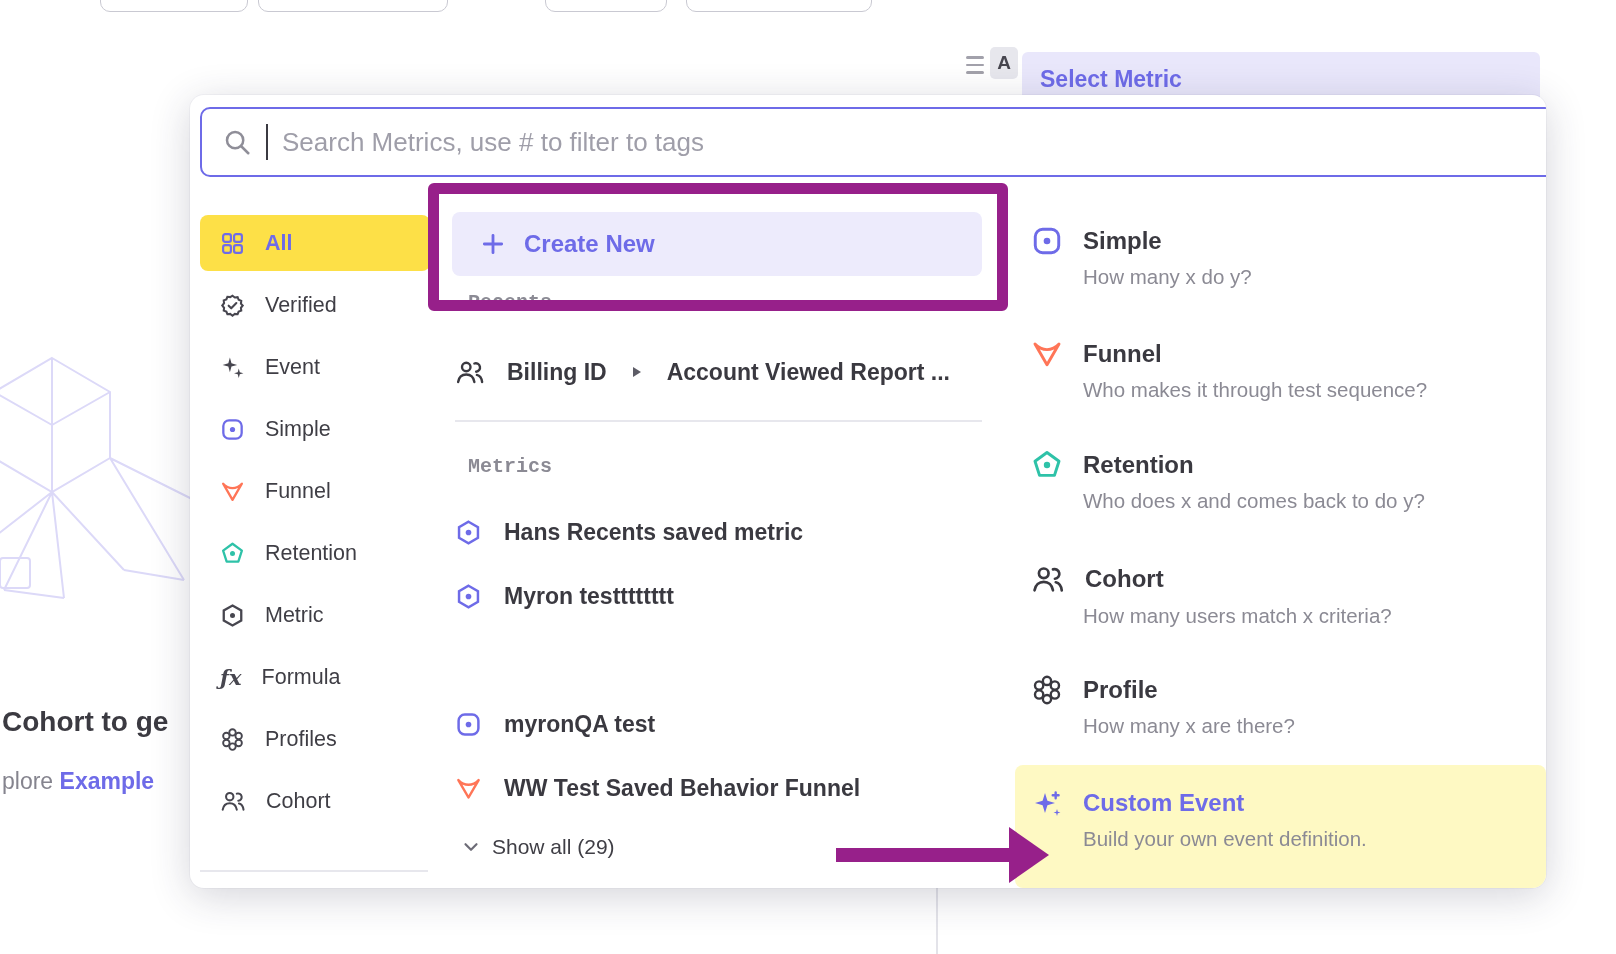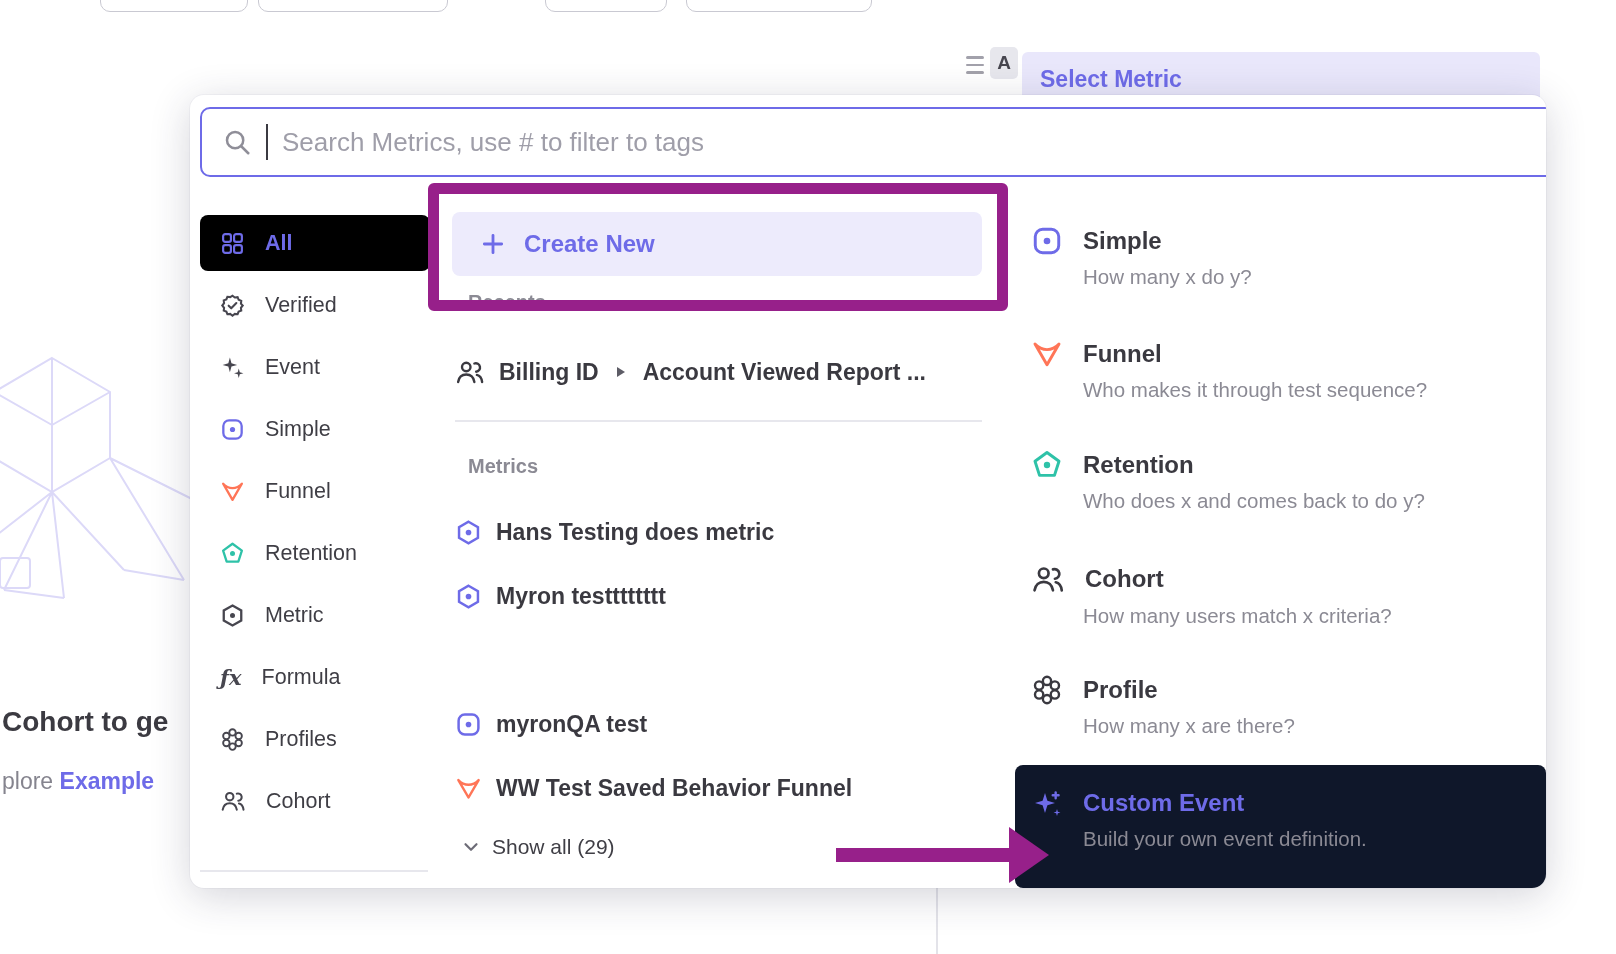--- a/index.html
+++ b/index.html
@@ -41,45 +41,45 @@
            border:2px solid #6e6be8; border-radius:10px; background:#fff;
            display:flex; align-items:center; padding:0 20px; gap:14px; }
   .caret { width:2px; height:36px; background:#3b3a41; }
   .search-input { flex:1; border:none; outline:none; font-size:26px; color:#3b3a41;
            font-family:"Liberation Sans", sans-serif; background:transparent; }
   .search-input::placeholder { color:#9f9ea9; }
 
   
   .side-row { position:absolute; left:10px; width:230px; height:56px; border-radius:8px;
            display:flex; align-items:center; padding-left:20px; gap:20px; cursor:pointer; }
-  .side-row.sel { background:#000000; }
+  .side-row.sel { background:#fde047; }
   .side-label { font-size:21.5px; font-weight:500; color:#3f3e45; }
   .side-row.sel .side-label { color:#6e6be8; font-weight:600; }
   .side-div { position:absolute; left:10px; top:775px; width:228px; height:1.5px; background:#e7e7ed; }
   .ic { display:inline-flex; align-items:center; justify-content:center; }
   .fx { font-family:"DejaVu Serif", serif; font-style:italic; font-weight:600; font-size:21px; color:#47464f; }
 
   
   .create-btn { position:absolute; left:262px; top:117px; width:530px; height:64px; background:#edebfc;
            border-radius:8px; display:flex; align-items:center; padding-left:28px; gap:18px; cursor:pointer; }
   .create-label { font-size:24px; font-weight:600; color:#6e6be8; }
-  .sec-header { position:absolute; left:278px; font-size:20px; font-weight:600; color:#8b8a94; }
-  .mid-row { position:absolute; left:265px; width:527px; height:44px; display:flex; align-items:center; gap:14px; cursor:pointer; }
+  .sec-header { position:absolute; left:278px; font-size:20px; font-weight:600; color:#8b8a94;font-family:Liberation Mono, monospace; }
+  .mid-row { position:absolute; left:265px; width:527px; height:44px; display:flex; align-items:center; gap:22px; cursor:pointer; }
   .mid-label { font-size:23px; font-weight:600; color:#3a3940; white-space:nowrap; }
   .tri-sep { display:inline-block; width:0; height:0; border-left:8px solid #5d5c66; border-top:5.5px solid transparent; border-bottom:5.5px solid transparent; margin:0 4px; }
   .mid-div { position:absolute; left:265px; top:325px; width:527px; height:1.5px; background:#e7e7ed; }
   .showall { position:absolute; left:270px; top:740px; display:flex; align-items:center; gap:10px; cursor:pointer; }
   .showall-label { font-size:21px; color:#3f3e45; }
 
   
   .type-row { position:absolute; left:825px; width:531px; cursor:pointer; }
   .type-head { display:flex; align-items:center; gap:20px; padding-left:16px; }
   .type-title { font-size:24px; font-weight:700; color:#3a3940; }
   .type-sub { font-size:20.5px; color:#8b8a94; padding-left:68px; margin-top:8px; }
-  .type-row.hl { background:#0f172a; border-radius:8px; }
+  .type-row.hl { background:#fef9c3; border-radius:8px; }
   .type-row.hl .type-title { color:#6e6be8; }
 
   
   .anno-rect { position:absolute; left:428px; top:183px; width:580px; height:128px;
            border:11px solid #97208a; border-radius:6px; z-index:10; pointer-events:none; }
   .anno-arrow-shaft { position:absolute; left:836px; top:848px; width:175px; height:14px; background:#97208a; z-index:10; }
   .anno-arrow-head { position:absolute; left:1009px; top:827px; width:0; height:0;
            border-top:28px solid transparent; border-bottom:28px solid transparent;
            border-left:40px solid #97208a; z-index:10; }
 </style>
@@ -277,21 +277,21 @@
 
     <div class="sec-header" style="top:360px">Metrics</div>
 
     <div class="mid-row" style="top:415px">
       <span class="ic">
         <svg width="27" height="27" viewBox="0 0 24 24" fill="none">
             <path d="M12 2.4 20.4 7.2v9.6L12 21.6 3.6 16.8V7.2Z" stroke="#6e6be8" stroke-width="2.2"></path>
             <circle cx="12" cy="12" r="2.5" fill="#6e6be8"></circle>
           </svg>
       </span>
-      <span class="mid-label">Hans Testing does metric</span>
+      <span class="mid-label">Hans Recents saved metric</span>
     </div>
     <div class="mid-row" style="top:479px">
       <span class="ic">
         <svg width="27" height="27" viewBox="0 0 24 24" fill="none">
             <path d="M12 2.4 20.4 7.2v9.6L12 21.6 3.6 16.8V7.2Z" stroke="#6e6be8" stroke-width="2.2"></path>
             <circle cx="12" cy="12" r="2.5" fill="#6e6be8"></circle>
           </svg>
       </span>
       <span class="mid-label">Myron testttttttt</span>
     </div>

